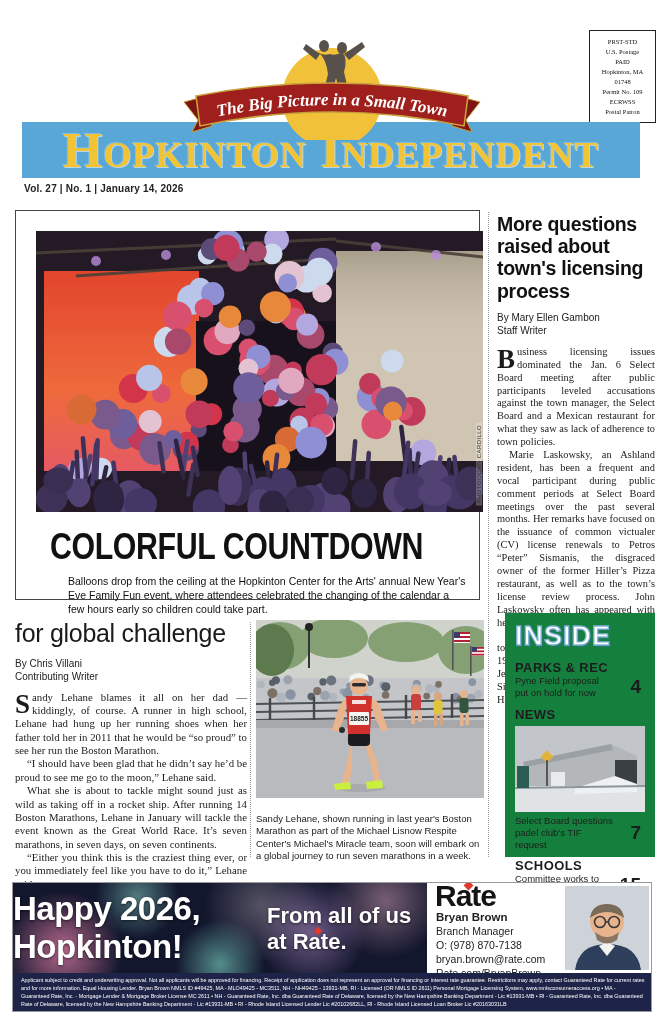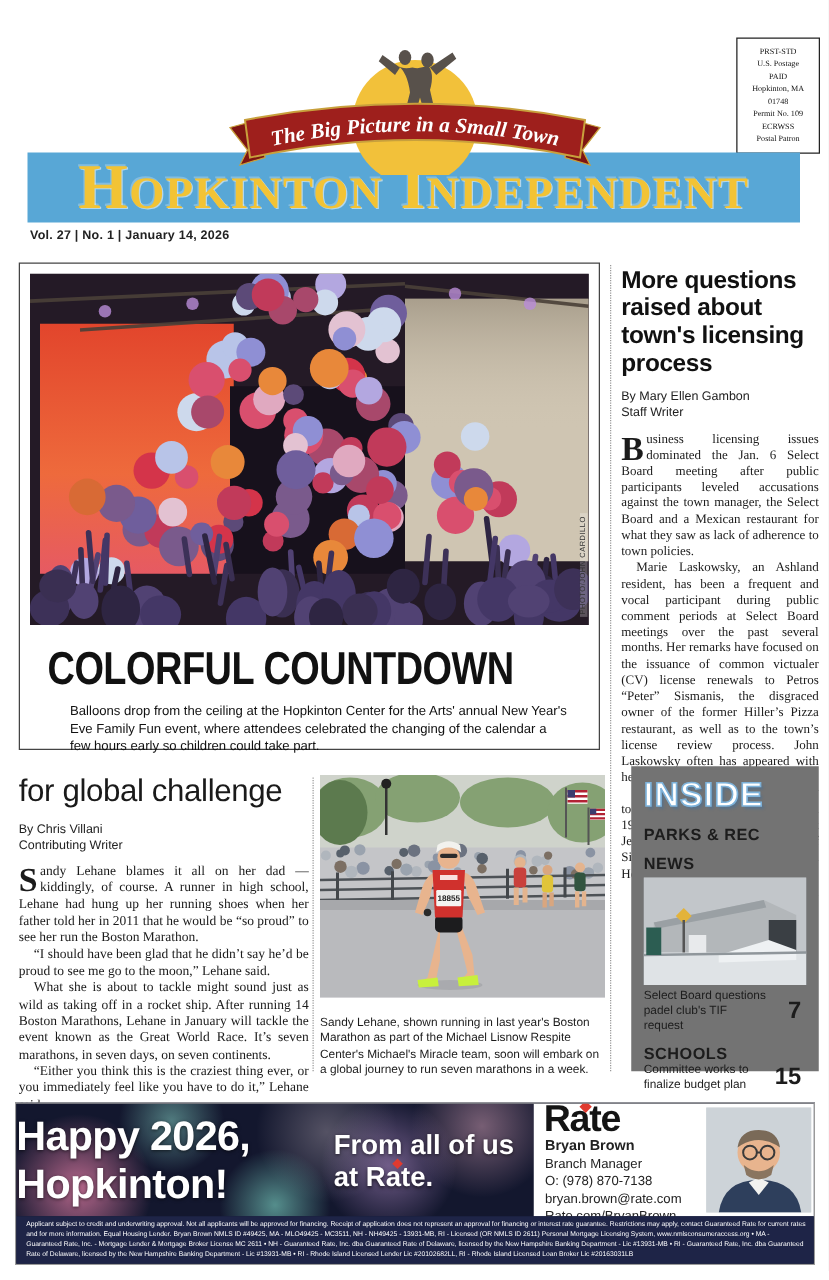--- a/index.html
+++ b/index.html
@@ -18,21 +18,21 @@
   .masthead { position:absolute; left:22px; top:122px; width:618px; height:56px;
     background:#58a7d6; display:flex; align-items:center; justify-content:center; }
   .masthead-title { font-family:"Liberation Serif", serif; font-weight:bold;
     font-variant:small-caps; font-size:51px; color:#f2c335; letter-spacing:1px;
     white-space:nowrap; text-shadow:1px 1px 0 rgba(255,255,255,.55), -1px -1px 0 rgba(255,255,255,.25); }
 
   .dateline { position:absolute; left:24px; top:183px; font-size:10px; font-weight:bold; color:#222; letter-spacing:.2px; }
 
   
   .lead-box { position:absolute; left:15px; top:210px; width:465px; height:390px;
-    border:1.5px solid #444; background:#fff; padding:8px; }
+    border:1.5px solid #444; background:#fff; padding:20px; }
   .lead-photo { position:relative; width:447px; height:281px; background:#201721; overflow:hidden; }
   .photo-credit { position:absolute; right:1px; bottom:6px; writing-mode:vertical-rl;
     transform:rotate(180deg); font-size:6px; color:#333; letter-spacing:.4px;
     background:rgba(255,255,255,.25); padding:2px 0; }
   .lead-headline { margin:14px 0 6px 14px; font-size:37px; font-weight:bold; color:#111;
     letter-spacing:-.5px; transform:scaleX(.82); transform-origin:left; white-space:nowrap; }
   .lead-caption { margin-left:32px; width:400px; font-size:10.5px; line-height:1.35; color:#111; }
 
   
   .vrule { position:absolute; border-left:1px dotted #9a9a9a; }
@@ -44,21 +44,21 @@
   .body-copy { margin-top:9px; font-family:"Liberation Serif", serif; font-size:10.4px;
     line-height:1.24; color:#1b1b1b; text-align:justify; }
   .body-copy p + p { text-indent:12px; }
   .dc { float:left; font-family:"Liberation Serif", serif; font-weight:bold; font-size:27px;
     line-height:.82; padding:2px 2px 0 0; }
   .jump { margin-top:3px; text-align:right; font-size:10px; color:#222; }
   .jump b { font-weight:bold; }
 
   
   .inside { position:absolute; left:505px; top:613px; width:150px; height:244px;
-    background:#737373; padding:8px 10px; }
+    background:#15803d; padding:8px 10px; }
   .inside-title { font-size:27px; font-weight:bold; letter-spacing:1px; color:#fff;
     -webkit-text-stroke:1.3px #7db2da; text-shadow:2px 2px 2px rgba(60,110,160,.45); }
   .in-sec { margin-top:8px; }
   .in-name { font-size:13px; font-weight:bold; letter-spacing:.4px; color:#1c1c1c; }
   .in-row { display:flex; justify-content:space-between; align-items:center; }
   .in-teaser { font-size:9.5px; line-height:1.25; color:#1c1c1c; width:98px; }
   .in-page { font-size:19px; font-weight:bold; color:#1c1c1c; padding-right:4px; }
   .in-photo { width:130px; height:86px; margin-top:4px; background:#b9bdc1; }
 
   
@@ -359,20 +359,24 @@
       <b>Licensing</b>
       <span>|</span>
       <span>8</span>
     </div>
   </div>
 
   <div class="inside">
     <div class="inside-title">INSIDE</div>
     <div class="in-sec">
       <div class="in-name">PARKS &amp; REC</div>
+      <div class="in-row">
+        <div class="in-teaser">Pyne Field proposal put on hold for now</div>
+        <div class="in-page">4</div>
+      </div>
     </div>
     <div class="in-sec">
       <div class="in-name">NEWS</div>
       <div class="in-photo">
         <svg width="130" height="86" viewBox="0 0 130 86">
           <rect width="130" height="86" fill="#c2c6ca"></rect>
           <polygon points="8,36 96,18 122,30 122,62 8,62" fill="#b3b7ba"></polygon>
           <polygon points="8,36 96,18 98,24 10,41" fill="#9aa0a4"></polygon>
           <rect x="100" y="34" width="22" height="28" fill="#3a3f44"></rect>
           <rect x="36" y="46" width="14" height="16" fill="#e8eaec"></rect>

